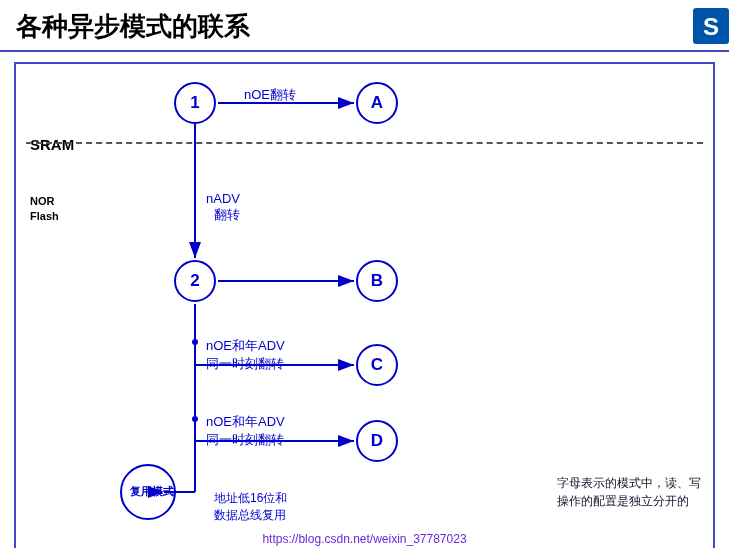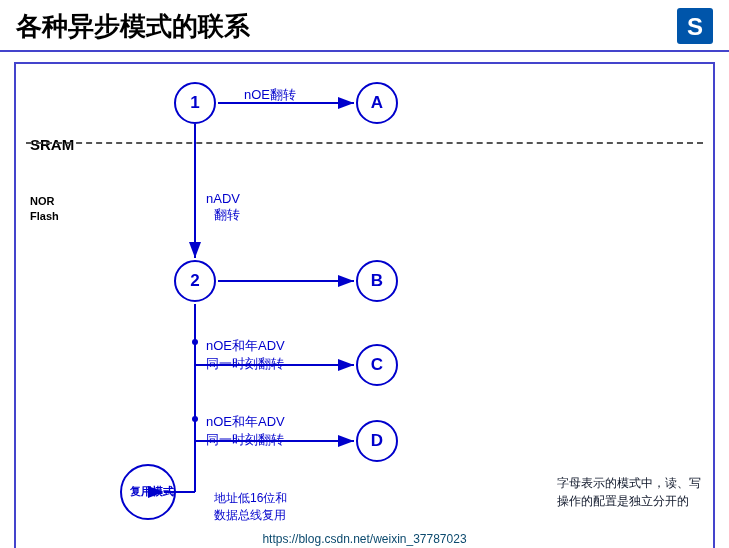--- a/index.html
+++ b/index.html
@@ -13,21 +13,21 @@
     .page {
       width: 729px;
       height: 548px;
       position: relative;
       background: #fff;
     }
     .header {
       display: flex;
       align-items: center;
       justify-content: space-between;
-      padding: 8px 16px 6px 16px;
+      padding: 8px 0 6px 16px;
       border-bottom: 2px solid #4444cc;
     }
     .header-title {
       font-size: 26px;
       font-weight: bold;
       color: #000;
     }
     .logo {
       width: 36px;
       height: 36px;
@@ -118,21 +118,21 @@
       font-size: 12px;
       color: #0f172a;
       line-height: 1.5;
     }
     .watermark {
       position: absolute;
       bottom: 4px;
       left: 50%;
       transform: translateX(-50%);
       font-size: 12px;
-      color: #0c4a6e;
+      color: #6d28d9;
       white-space: nowrap;
     }
   </style>
 </head>
 <body>
 
 <div class="page">
 
   <div class="header">
     <span class="header-title">各种异步模式的联系</span>

